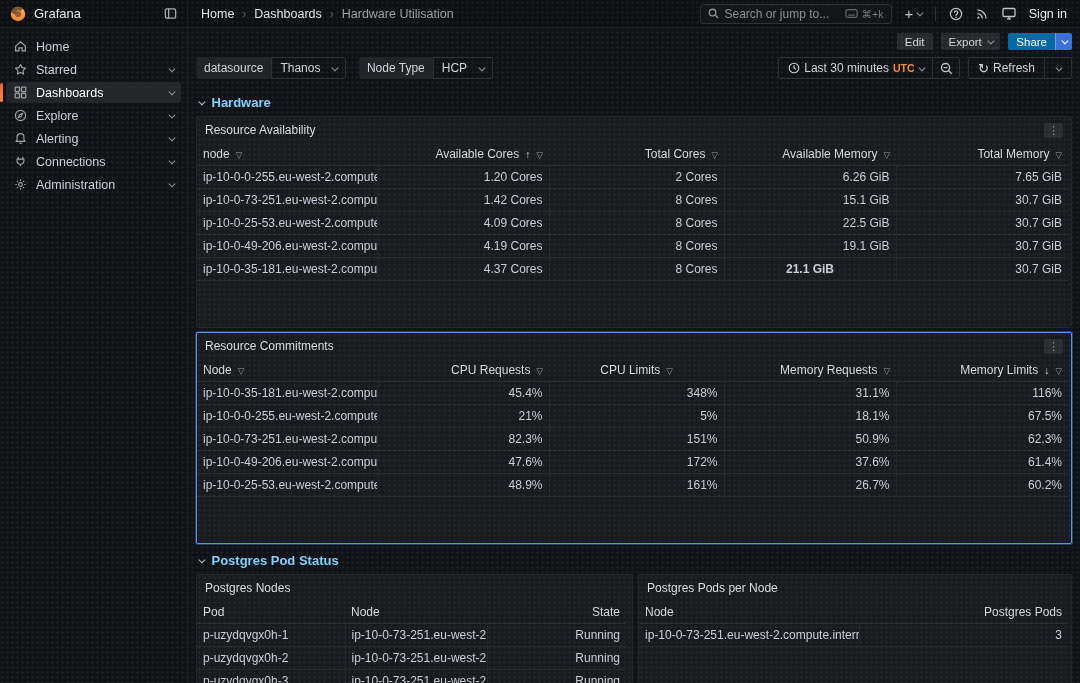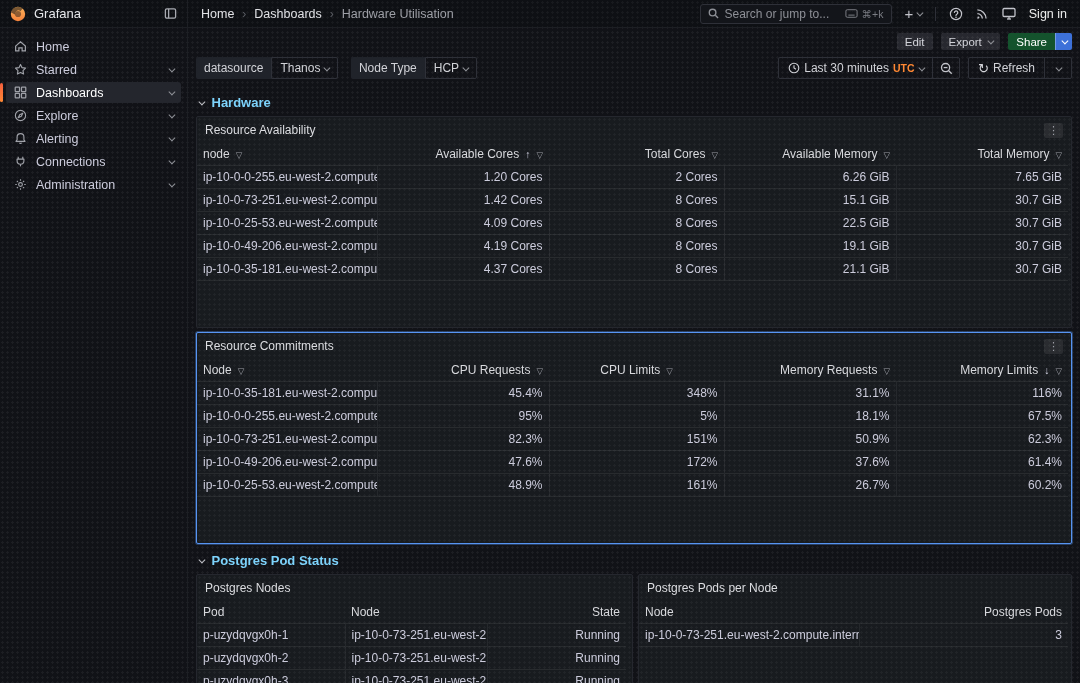--- a/index.html
+++ b/index.html
@@ -53,30 +53,30 @@
   .side-item .cv { margin-left:auto; }
 
   
   .main { margin-left:188px; height:655px; }
   .dash-toolbar { display:flex; justify-content:flex-end; align-items:center; gap:8px;
     height:22px; padding:5px 8px 0; }
   .btn { height:17px; padding:0 8px; display:inline-flex; align-items:center; gap:6px;
     border:none; border-radius:2px; font-family:inherit; font-size:11.5px; cursor:pointer; }
   .btn-sec { background:rgba(204,204,220,0.12); color:#d3d4da; }
   .share-grp { display:flex; }
-  .btn-share { background:#14532d; color:#fff; border-radius:2px 0 0 2px; font-weight:500; }
+  .btn-share { background:#0369a1; color:#fff; border-radius:2px 0 0 2px; font-weight:500; }
   .btn-share-caret { background:#3d71d9; color:#fff; width:17px; height:17px;
     display:inline-flex; align-items:center; justify-content:center;
     border-left:1px solid rgba(255,255,255,0.3); border-radius:0 2px 2px 0; cursor:pointer; }
 
   .filter-row { display:flex; align-items:center; gap:13px; height:36px; padding:0 8px; }
   .var { display:flex; height:22px; font-size:12px; cursor:pointer; }
   .var-label { background:#20232a; color:#d2d3d8; display:flex; align-items:center;
     padding:0 8px; border-radius:2px 0 0 2px; font-weight:500; }
-  .var-value { border:1px solid #2e3038; display:flex; align-items:center; gap:4px;
+  .var-value { border:1px solid #2e3038; display:flex; align-items:center; gap:12px;
     padding:0 8px; color:#d2d3d8; border-radius:0 2px 2px 0; }
   .time-controls { margin-left:auto; display:flex; gap:8px; }
   .tp-group { display:flex; height:22px; border:1px solid #2e3038; border-radius:2px; }
   .tp-btn { display:flex; align-items:center; gap:4px; padding:0 9px; color:#d2d3d8;
     font-size:12px; font-weight:500; cursor:pointer; }
   .tp-utc { color:#ff8833; font-size:10.5px; font-weight:700; }
   .tp-sep { width:1px; background:#2e3038; }
   .iconbtn { width:26px; display:flex; align-items:center; justify-content:center;
     color:#c3c4cb; cursor:pointer; }
   .refresh-glyph { font-size:13px; line-height:1; }
@@ -391,21 +391,21 @@
               <td style="text-align: left;">ip-10-0-49-206.eu-west-2.compute.internal</td>
               <td style="text-align: right;">4.19 Cores</td>
               <td style="text-align: right;">8 Cores</td>
               <td style="text-align: right;">19.1 GiB</td>
               <td style="text-align: right;">30.7 GiB</td>
             </tr>
             <tr>
               <td style="text-align: left;">ip-10-0-35-181.eu-west-2.compute.internal</td>
               <td style="text-align: right;">4.37 Cores</td>
               <td style="text-align: right;">8 Cores</td>
-              <td style="text-align: right;">21.1 GiB</td>
+              <td style="text-align: center; font-weight: bold;">21.1 GiB</td>
               <td style="text-align: right;">30.7 GiB</td>
             </tr>
           </tbody>
         </table>
     </div>
 
     <div class="panel panel-rc focused">
       <div class="panel-header">
         <span class="panel-title">Resource Commitments</span>
         <span class="kebab">⋮</span>
@@ -430,21 +430,21 @@
           <tbody>
             <tr>
               <td style="text-align: left;">ip-10-0-35-181.eu-west-2.compute.internal</td>
               <td style="text-align: right;">45.4%</td>
               <td style="text-align: right;">348%</td>
               <td style="text-align: right;">31.1%</td>
               <td style="text-align: right;">116%</td>
             </tr>
             <tr>
               <td style="text-align: left;">ip-10-0-0-255.eu-west-2.compute.internal</td>
-              <td style="text-align: right;">95%</td>
+              <td style="text-align: right;">21%</td>
               <td style="text-align: right;">5%</td>
               <td style="text-align: right;">18.1%</td>
               <td style="text-align: right;">67.5%</td>
             </tr>
             <tr>
               <td style="text-align: left;">ip-10-0-73-251.eu-west-2.compute.internal</td>
               <td style="text-align: right;">82.3%</td>
               <td style="text-align: right;">151%</td>
               <td style="text-align: right;">50.9%</td>
               <td style="text-align: right;">62.3%</td>

